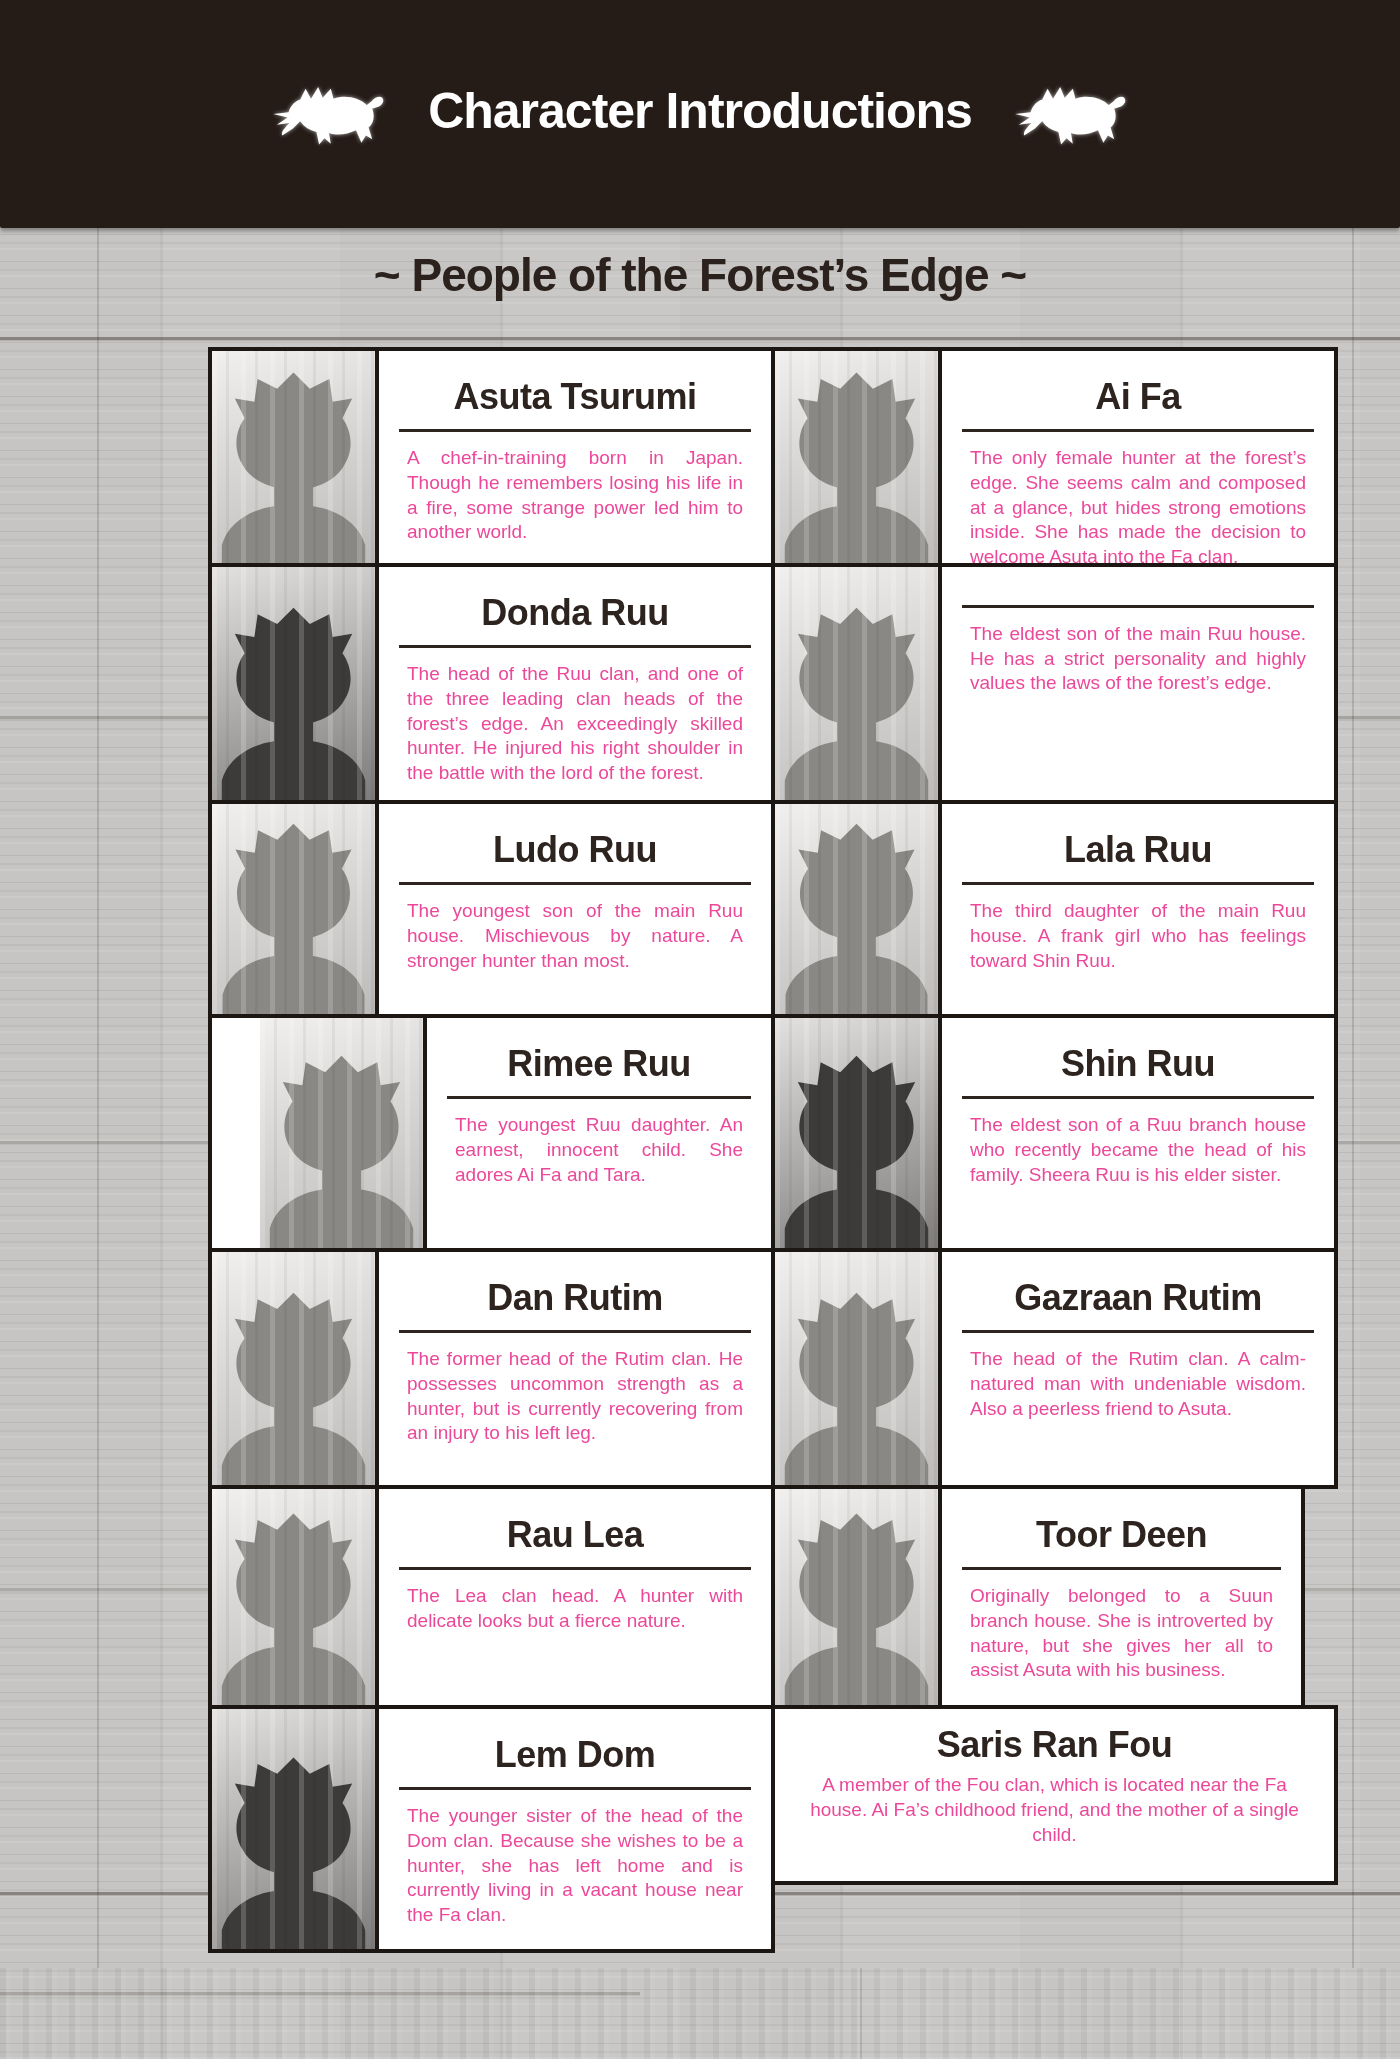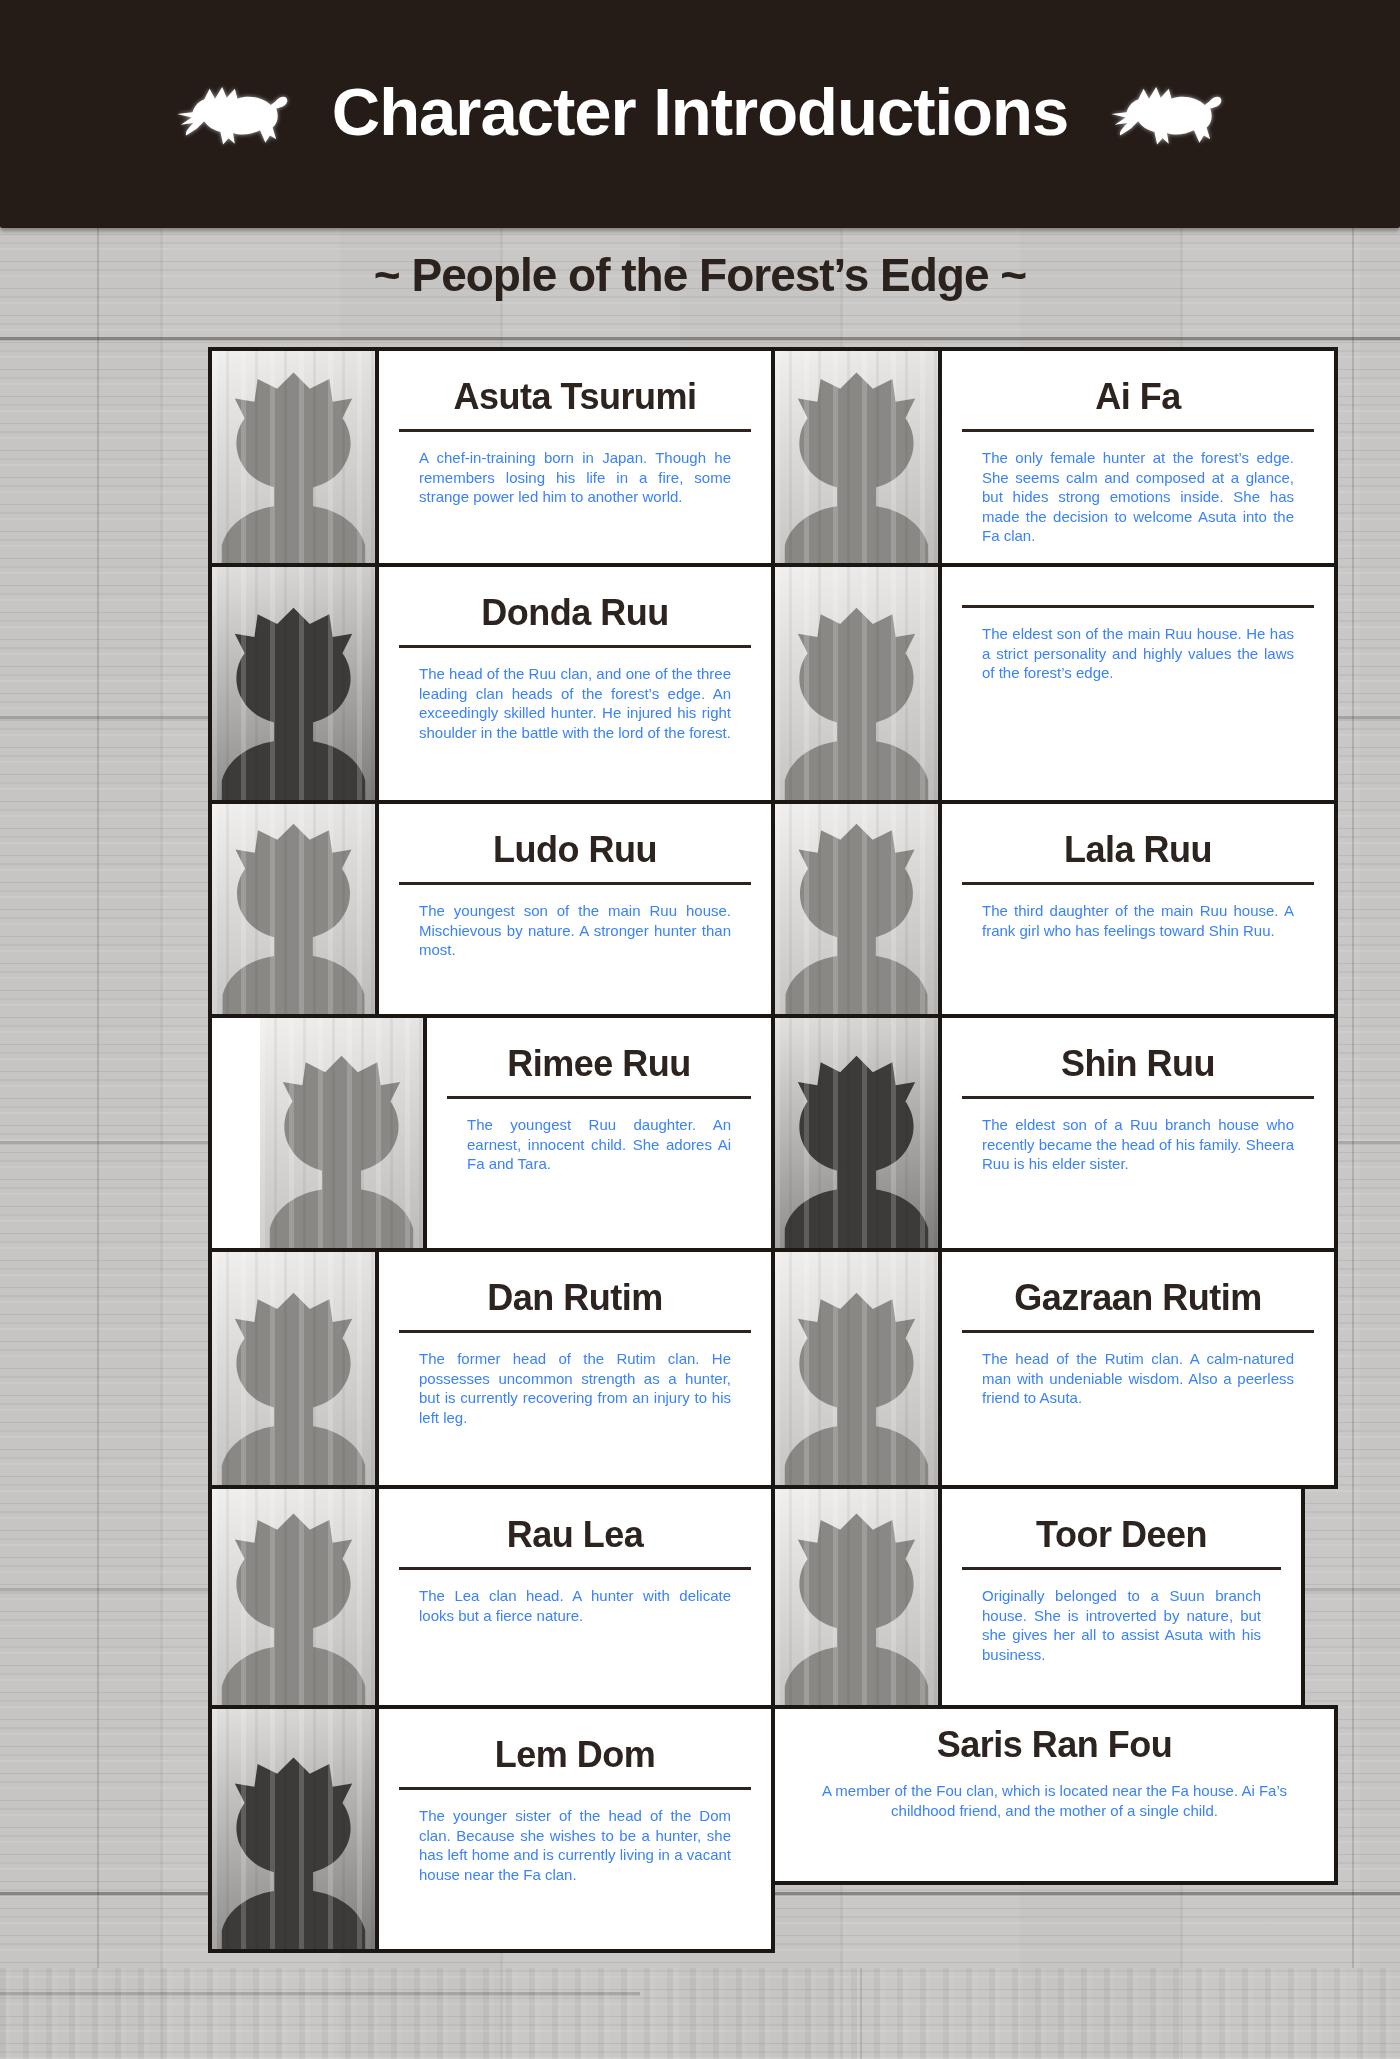--- a/index.html
+++ b/index.html
@@ -51,21 +51,21 @@
   .banner{
     position:absolute;left:0;top:0;width:1400px;height:228px;
     background:#251c18;
     border-radius:0 0 2px 2px;
     display:flex;align-items:center;justify-content:center;
     gap:38px;
     box-shadow:0 3px 4px rgba(0,0,0,.35);
   }
   .banner-title{
     color:#ffffff;
-    font-size:67px;font-weight:bold;letter-spacing:-1px;
+    font-size:50px;font-weight:bold;letter-spacing:-1px;
     padding-bottom:6px;
   }
   .boar{width:122px;height:72px;color:#ffffff;flex:0 0 auto;}
   .boar svg{width:100%;height:100%;display:block;filter:drop-shadow(0 0 2px rgba(255,255,255,.6));}
 
   
   .subtitle{
     position:absolute;left:0;top:248px;width:1400px;
     text-align:center;
     font-size:46px;font-weight:bold;color:#2b211d;letter-spacing:-1px;
@@ -106,22 +106,22 @@
   .char-name{
     text-align:center;
     font-size:36px;font-weight:bold;color:#2d2420;
     line-height:1.12;letter-spacing:-0.5px;
   }
   .rule{
     height:3px;background:#2d2420;
     margin:12px 20px 14px 20px;
   }
   .desc{
-    margin:16px;padding:0 24px;
-    font-size:15px;line-height:1.3;color:#3b82f6;
+    margin:4px;padding:0 24px;
+    font-size:19px;line-height:1.3;color:#ec4899;
     text-align:justify;
   }
   
   .cell.wide .info{padding-top:16px;}
   .cell.wide .desc{text-align:center;padding:0 30px;}
   .cell.wide .char-name{margin-bottom:8px;}
 </style>
 </head>
 <body>
 

